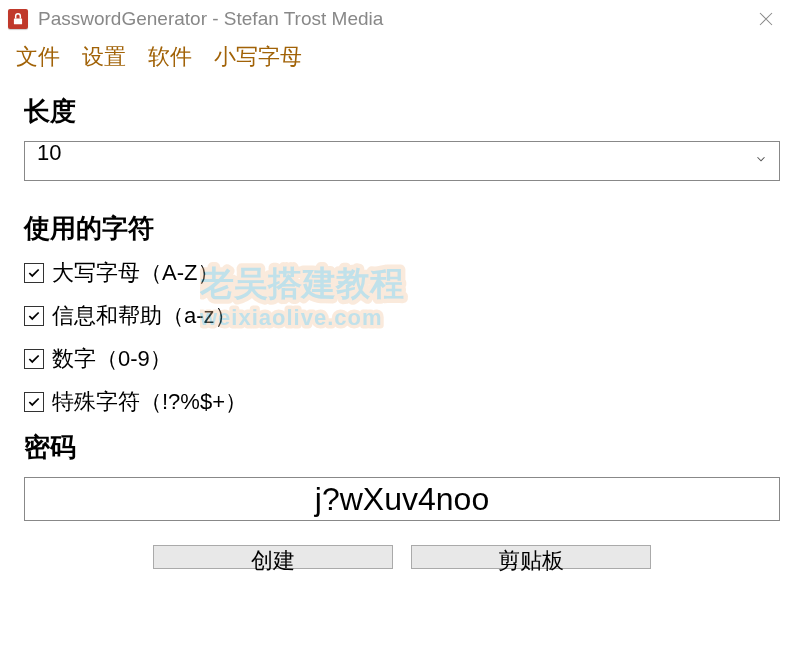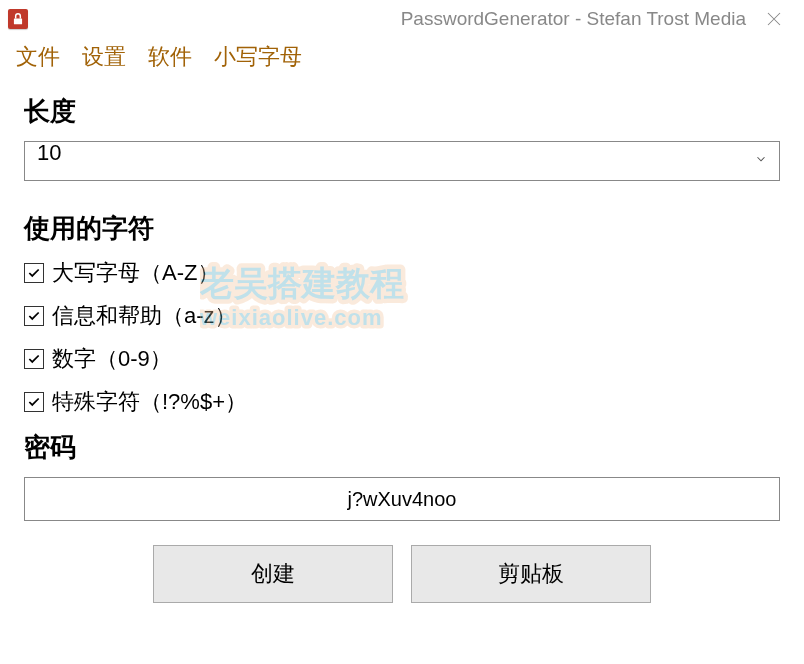--- a/index.html
+++ b/index.html
@@ -8,22 +8,21 @@
       background: #ffffff;
       width: 804px;
       height: 664px;
       overflow: hidden;
       color: #000;
     }
     .titlebar {
       display: flex;
       align-items: center;
       height: 38px;
-      padding: 0 0 0 8px;
-      text-align: right;
+      padding: 0 8px 0 8px;
     }
     .app-icon {
       width: 20px;
       height: 20px;
       background: #c0392b;
       border-radius: 2px;
       display: flex;
       align-items: center;
       justify-content: center;
       margin-right: 10px;
@@ -106,33 +105,33 @@
       flex-shrink: 0;
     }
     .chk svg { width: 14px; height: 14px; }
     .char-section { }
     .password-field {
       width: 100%;
       height: 44px;
       border: 1px solid #888;
       background: #fff;
       text-align: center;
-      font-size: 20px;
+      font-size: 32px;
       margin-bottom: 24px;
       outline: none;
       font-family: inherit;
     }
     .button-row {
       display: flex;
       justify-content: center;
       gap: 18px;
     }
     .action-btn {
       width: 240px;
-      height: 58px;
+      height: 24px;
       border: 1px solid #aaa;
       background: #e8e8e8;
       font-size: 22px;
       cursor: pointer;
       font-family: inherit;
     }
     .watermark {
       position: absolute;
       left: 200px;
       top: 255px;

